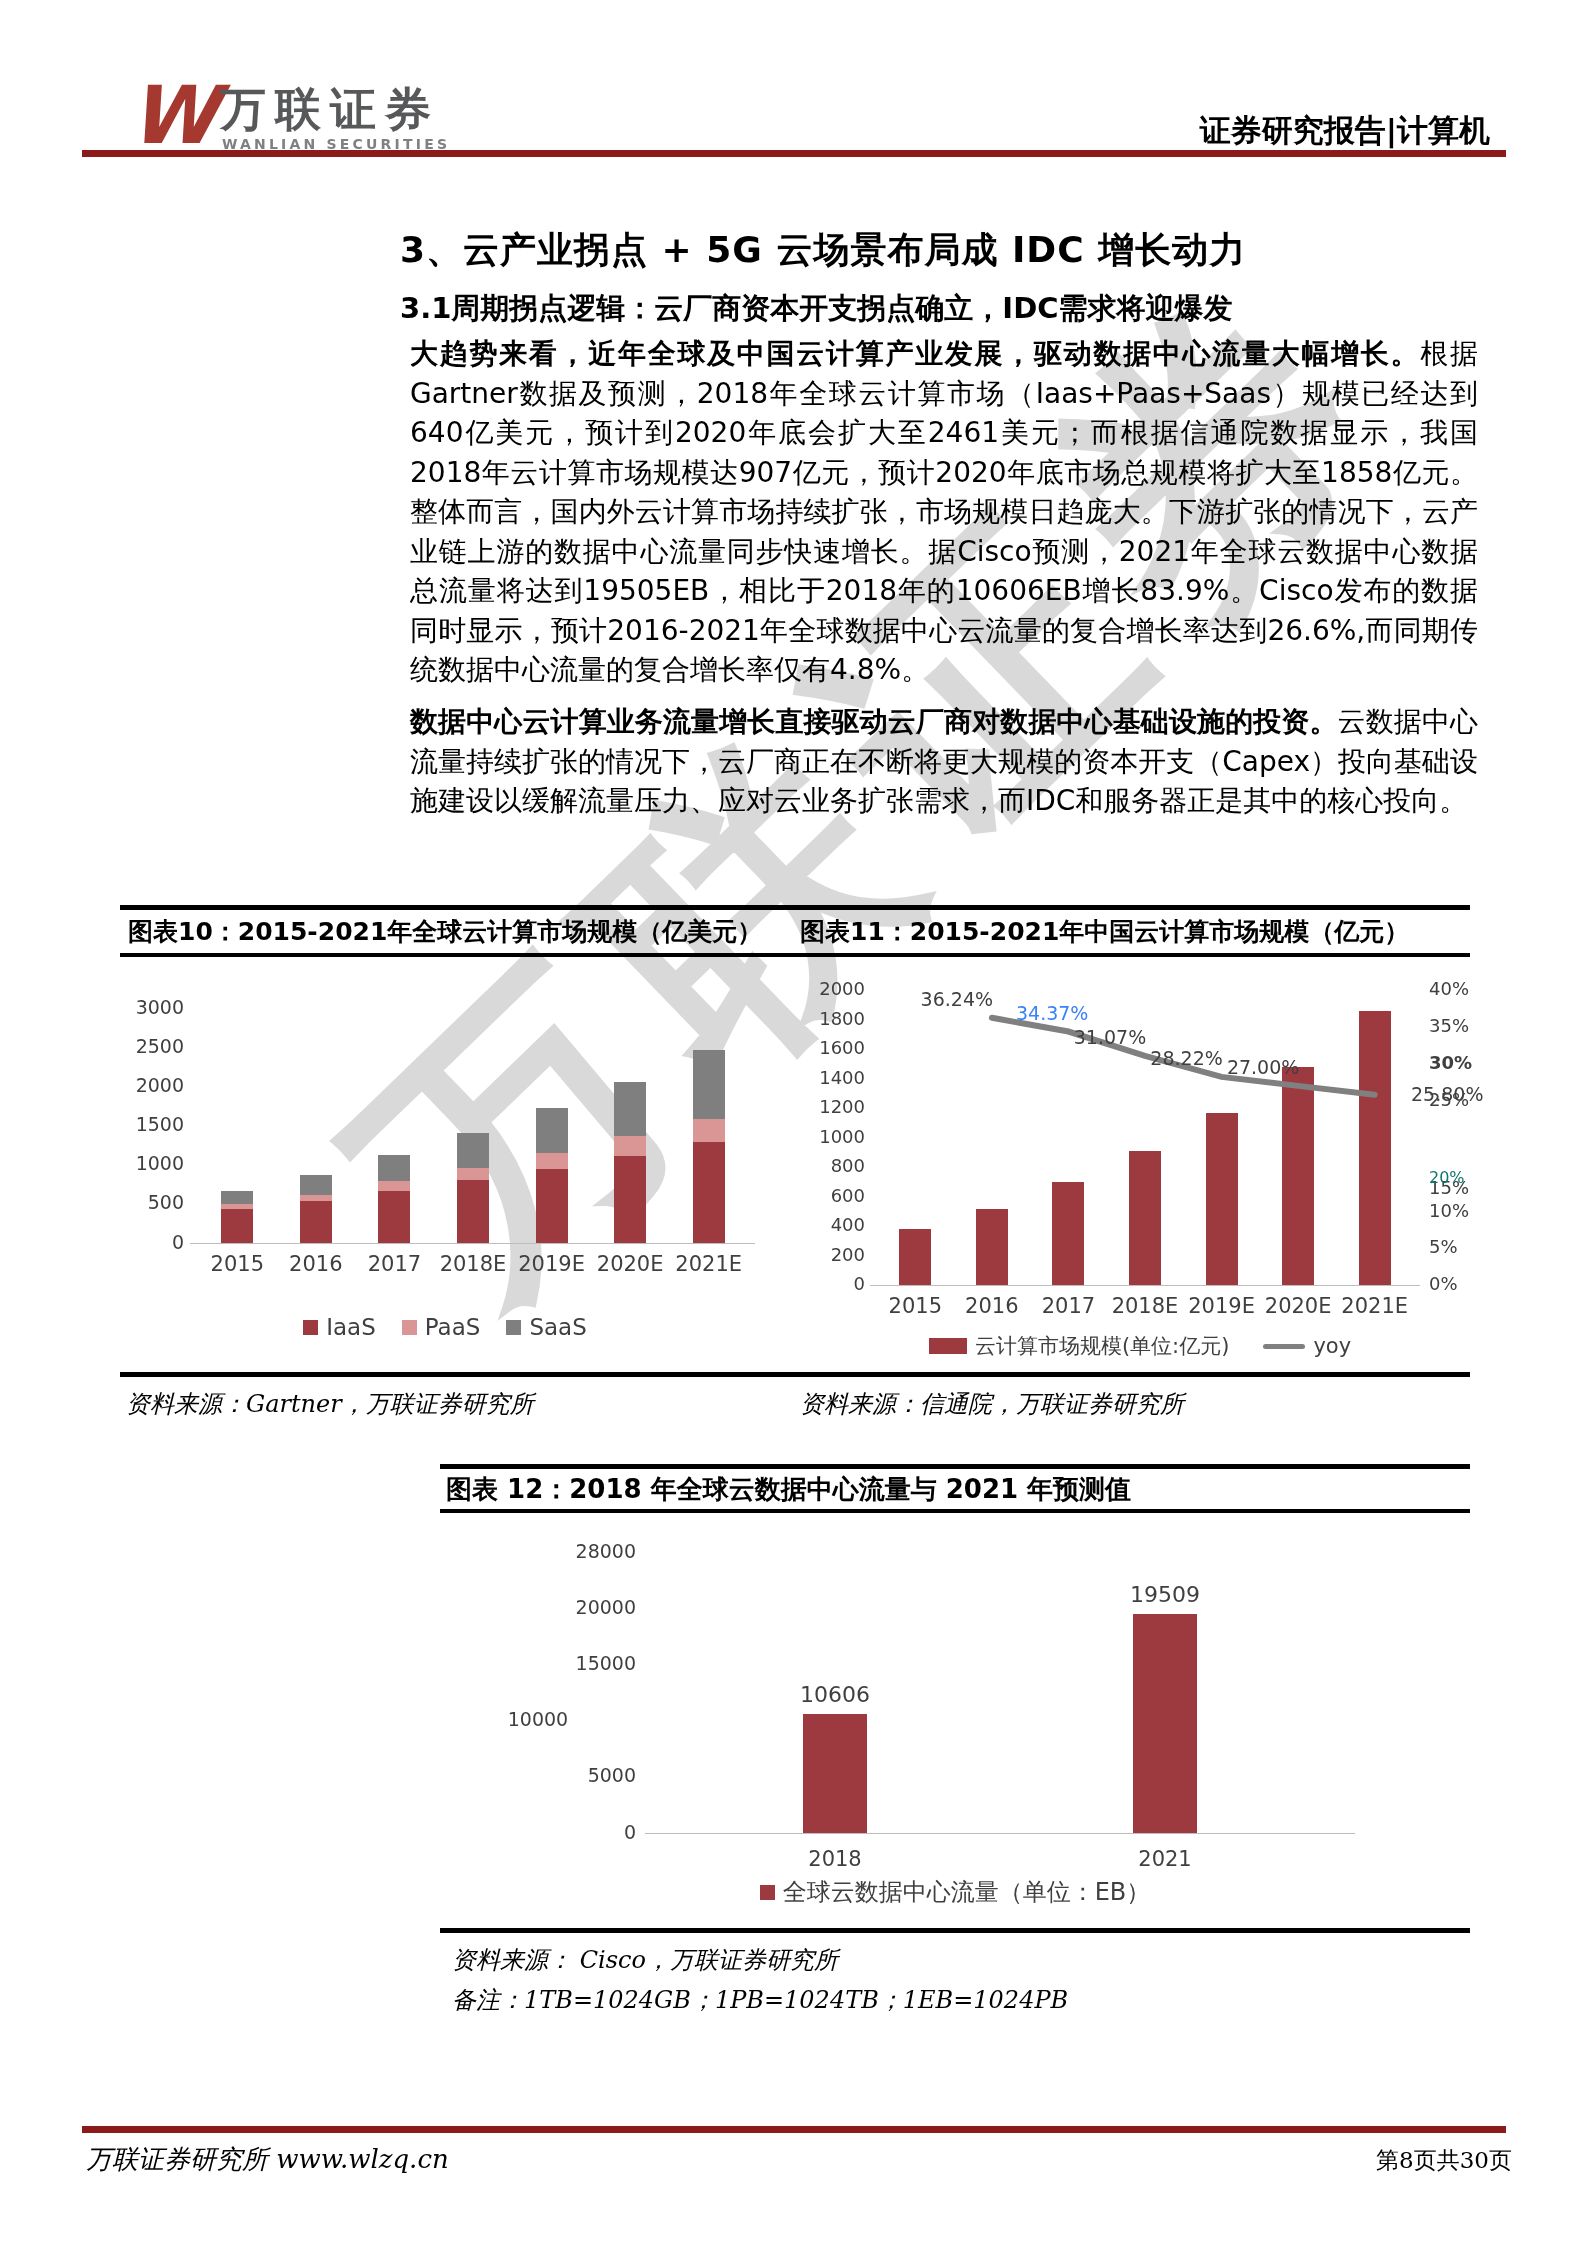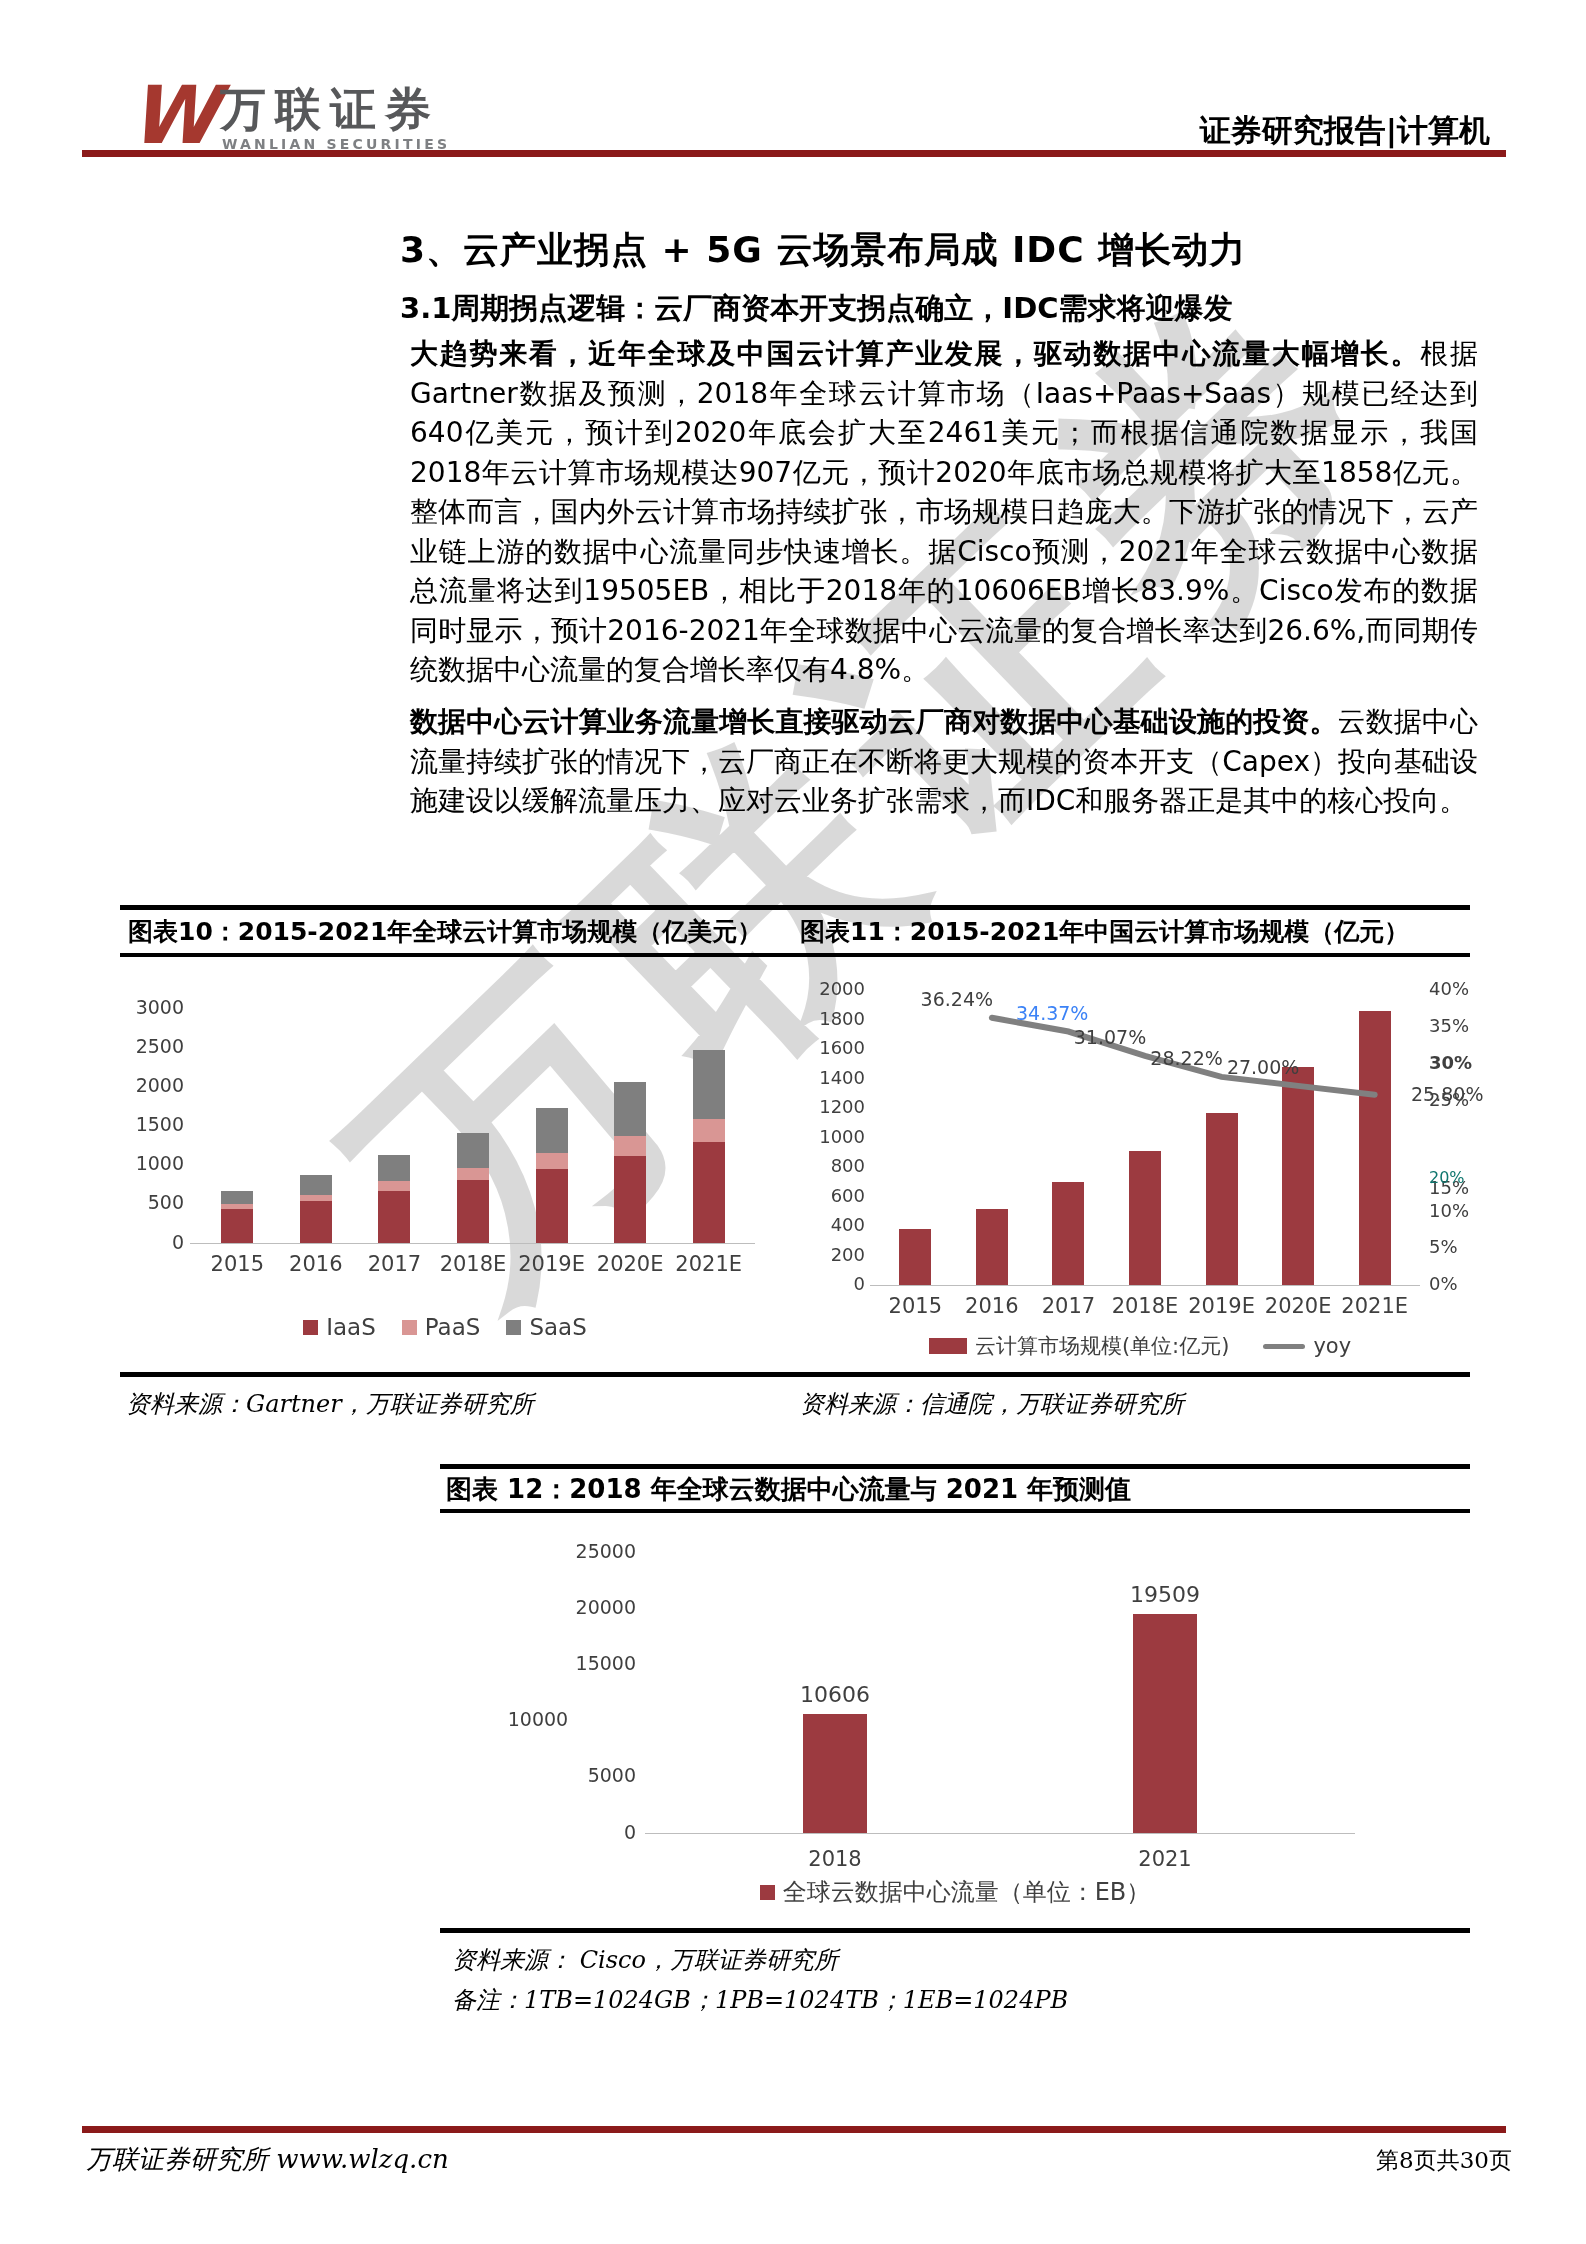--- a/index.html
+++ b/index.html
@@ -206,21 +206,21 @@
   <div class="rule rule-d"></div>
   <div class="fig-title t12">图表 12：2018 年全球云数据中心流量与 2021 年预测值</div>
   <div class="rule rule-e"></div>
 
   <div id="chart12" class="chart">
       <div style="position: absolute; left: 0px; width: 196px; text-align: right; top: 305.65px; font-size: 19px; color: rgb(63, 63, 63);">0</div>
       <div style="position: absolute; left: 0px; width: 196px; text-align: right; top: 249.45px; font-size: 19px; color: rgb(63, 63, 63);">5000</div>
       <div style="position: absolute; left: 0px; width: 196px; text-align: center; top: 193.25px; font-size: 19px; color: rgb(63, 63, 63);">10000</div>
       <div style="position: absolute; left: 0px; width: 196px; text-align: right; top: 137.05px; font-size: 19px; color: rgb(63, 63, 63);">15000</div>
       <div style="position: absolute; left: 0px; width: 196px; text-align: right; top: 80.85px; font-size: 19px; color: rgb(63, 63, 63);">20000</div>
-      <div style="position: absolute; left: 0px; width: 196px; text-align: right; top: 24.65px; font-size: 19px; color: rgb(63, 63, 63);">25000</div>
+      <div style="position: absolute; left: 0px; width: 196px; text-align: right; top: 24.65px; font-size: 19px; color: rgb(63, 63, 63);">28000</div>
       <div style="position: absolute; left: 205px; top: 318px; width: 710px; height: 1px; background: rgb(189, 189, 189);"></div>
       <div style="position: absolute; left: 363px; top: 198.789px; width: 64px; height: 119.211px; background: rgb(156, 58, 64);"></div>
       <div style="position: absolute; left: 350px; width: 90px; text-align: center; top: 332px; font-size: 21px; color: rgb(63, 63, 63);">2018</div>
       <div style="position: absolute; left: 335px; width: 120px; text-align: center; top: 166.789px; font-size: 22px; color: rgb(63, 63, 63);">10606</div>
       <div style="position: absolute; left: 693px; top: 98.7188px; width: 64px; height: 219.281px; background: rgb(156, 58, 64);"></div>
       <div style="position: absolute; left: 680px; width: 90px; text-align: center; top: 332px; font-size: 21px; color: rgb(63, 63, 63);">2021</div>
       <div style="position: absolute; left: 665px; width: 120px; text-align: center; top: 66.7188px; font-size: 22px; color: rgb(63, 63, 63);">19509</div>
     </div>
 
   <div class="legend lg12">

